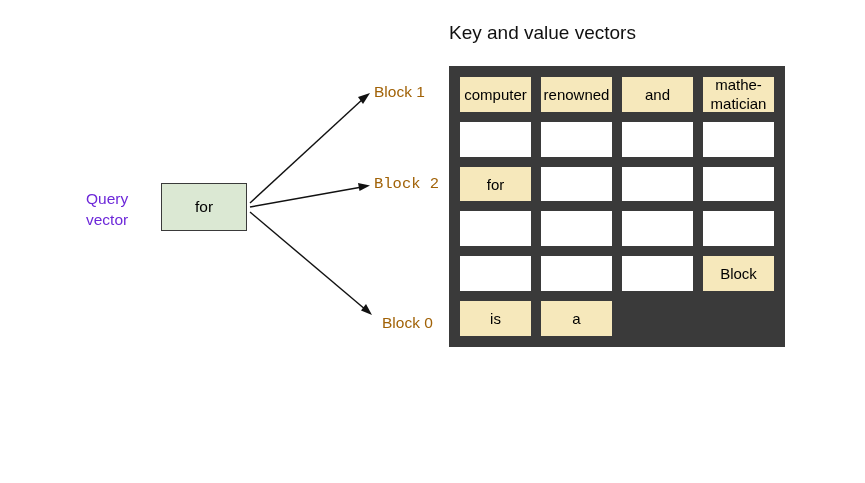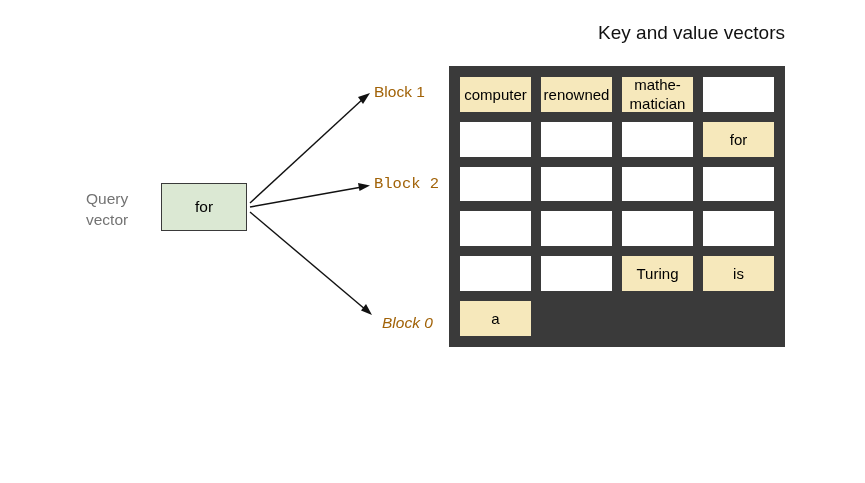--- a/index.html
+++ b/index.html
@@ -14,33 +14,33 @@
     width: 865px;
     height: 483px;
     background: #ffffff;
     overflow: hidden;
   }
   .title {
     position: absolute;
     left: 449px;
     top: 21px;
     width: 336px;
-    text-align: right;
+    text-align: left;
     font-size: 19px;
     line-height: 23px;
     color: #111111;
   }
   .query-label {
     position: absolute;
     left: 86px;
     top: 188px;
     width: 62px;
     font-size: 15.5px;
     line-height: 21px;
-    color: #737373;
+    color: #6d28d9;
   }
   .query-box {
     position: absolute;
     left: 161px;
     top: 183px;
     width: 86px;
     height: 48px;
     box-sizing: border-box;
     background: var(--query-box, #DBE8D3);
     border: 1.5px solid #3a3a3a;
@@ -51,21 +51,21 @@
   }
   .block-label {
     position: absolute;
     font-size: 15.5px;
     line-height: 18px;
     white-space: nowrap;
     color: #a16207;
   }
   #block-label-1 { left: 374px; top: 83px; }
   #block-label-2 { left: 374px; top: 175px; font-family: Liberation Mono, monospace; }
-  #block-label-0 { left: 382px; top: 314px; font-style: italic; }
+  #block-label-0 { left: 382px; top: 314px; }
   .kv-table {
     position: absolute;
     left: 449px;
     top: 66px;
     width: 336px;
     height: 281px;
     box-sizing: border-box;
     display: grid;
     grid-template-columns: repeat(4, 1fr);
     grid-template-rows: repeat(6, 1fr);
@@ -129,34 +129,35 @@
     </g>
   </svg>
 
   <div class="block-label" id="block-label-1">Block 1</div>
   <div class="block-label" id="block-label-2">Block 2</div>
   <div class="block-label" id="block-label-0">Block 0</div>
 
   <div class="kv-table">
     <div class="cell filled">computer</div>
     <div class="cell filled">renowned</div>
+    <div class="cell filled">and</div>
     <div class="cell filled">mathe-matician</div>
     <div class="cell"></div>
     <div class="cell"></div>
     <div class="cell"></div>
     <div class="cell"></div>
     <div class="cell filled">for</div>
     <div class="cell"></div>
     <div class="cell"></div>
     <div class="cell"></div>
     <div class="cell"></div>
     <div class="cell"></div>
     <div class="cell"></div>
     <div class="cell"></div>
     <div class="cell"></div>
     <div class="cell"></div>
     <div class="cell"></div>
-    <div class="cell filled">Turing</div>
+    <div class="cell filled">Block</div>
     <div class="cell filled">is</div>
     <div class="cell filled">a</div>
   </div>
 
 </div>
 
 </body></html>

